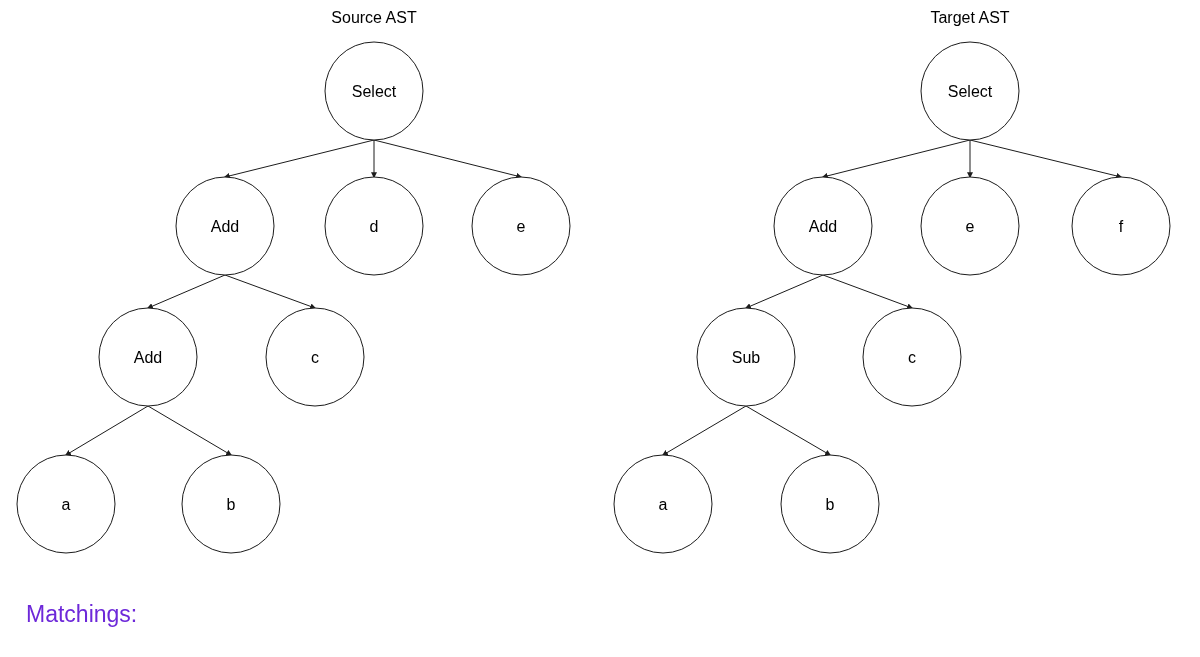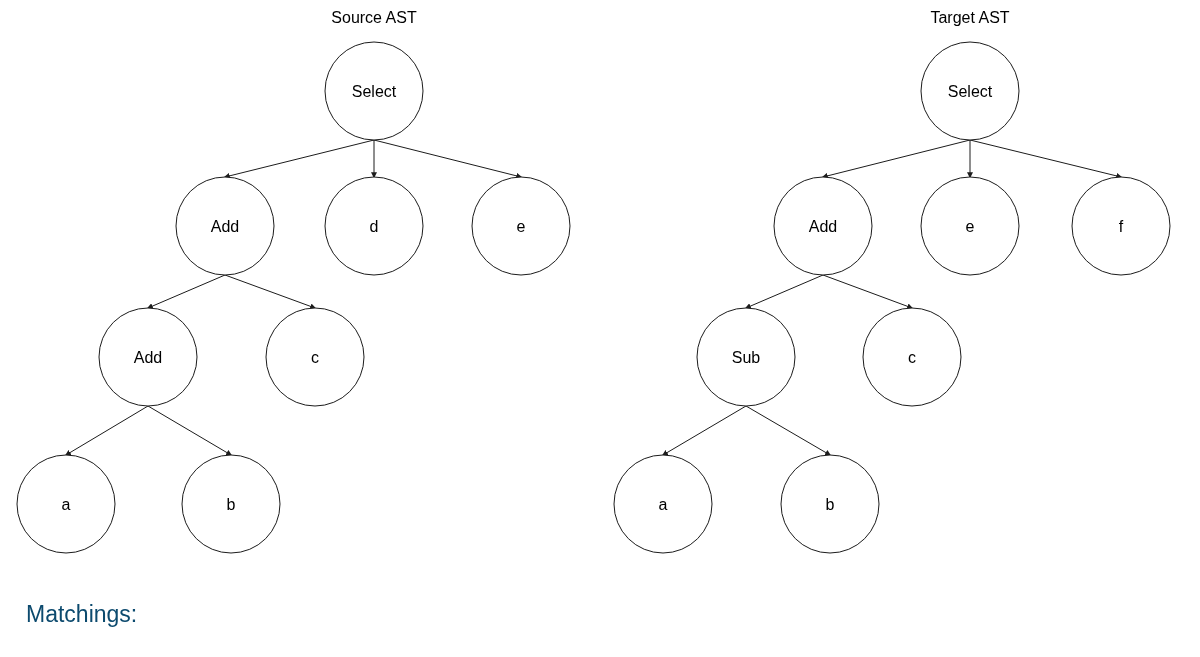--- a/index.html
+++ b/index.html
@@ -30,21 +30,21 @@
   }
   .node-label {
     font-size: 16px;
     fill: #000000;
   }
   .matchings {
     position: absolute;
     left: 26px;
     top: 601px;
     font-size: 23px;
-    color: #0c4a6e;
+    color: #6d28d9;
     line-height: 1.2;
   }
 </style>
 </head>
 <body>
 
 <div class="canvas">
   <svg id="ast-svg" viewBox="0 0 1200 657" xmlns="http://www.w3.org/2000/svg">
       <defs>
         <marker id="arrowhead" viewBox="0 0 10 10" refX="8" refY="5" markerWidth="6" markerHeight="6" orient="auto">

